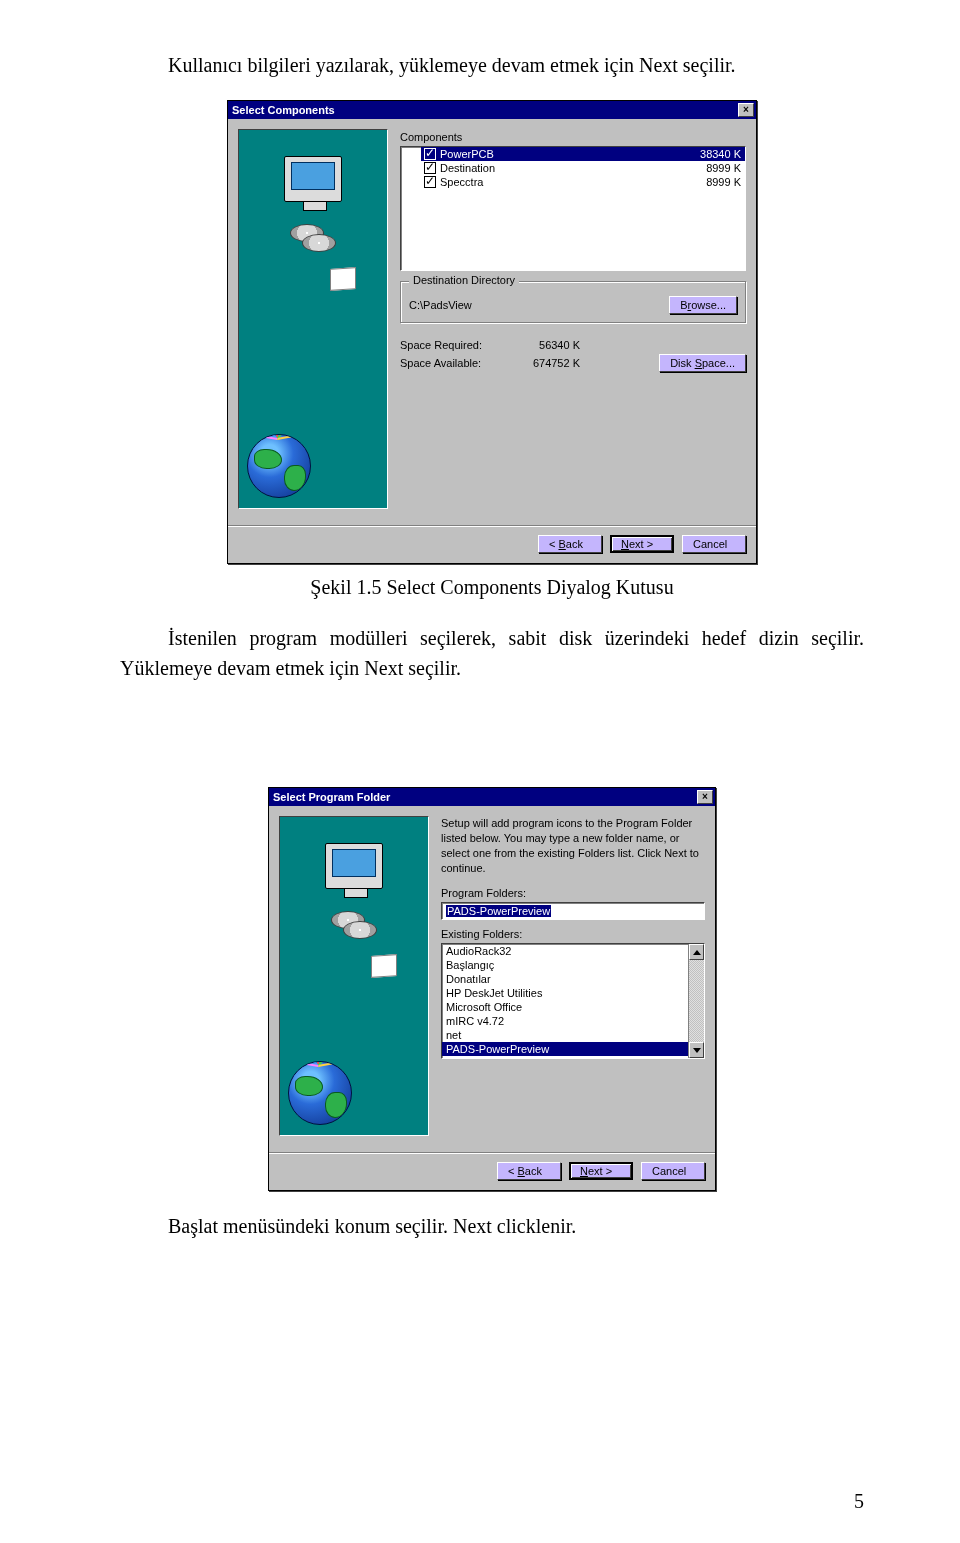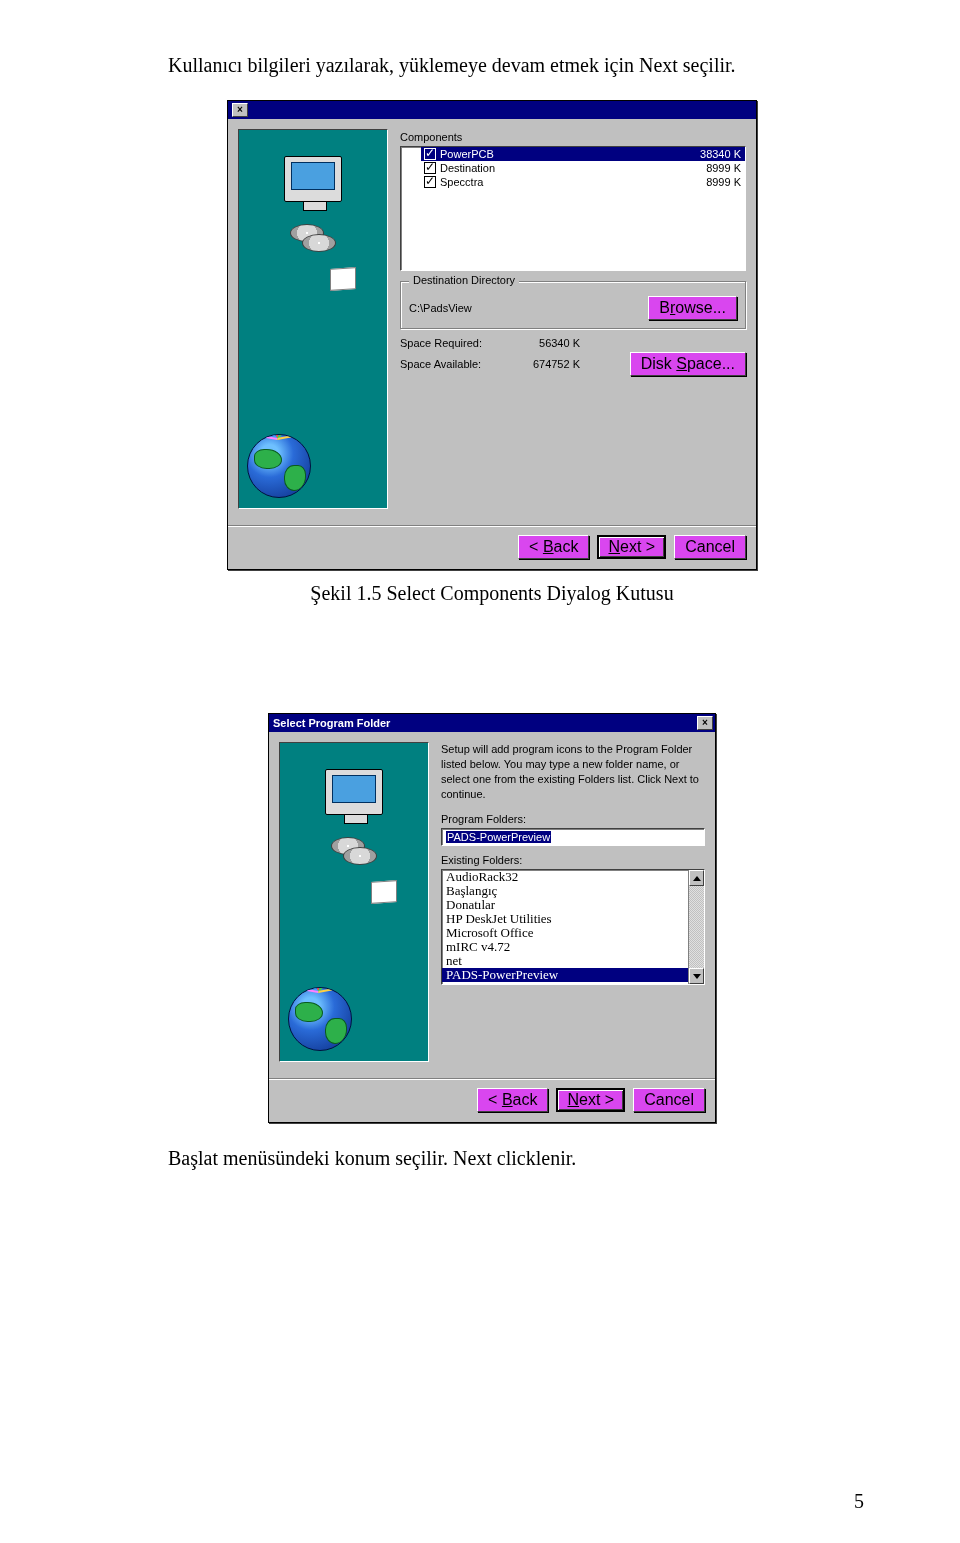--- a/index.html
+++ b/index.html
@@ -226,43 +226,43 @@
     top: -8px; left: 8px;
     background: #c0c0c0;
     padding: 0 4px;
   }
   .dest-row { display: flex; align-items: center; }
   .dest-row .path { flex: 1; }
 
   .btn {
     display: inline-block;
     padding: 2px 10px;
-    background: #d946ef;
+    background: #c4b5fd;
     border-top: 1px solid #fff;
     border-left: 1px solid #fff;
     border-right: 1px solid #404040;
     border-bottom: 1px solid #404040;
     box-shadow: 1px 1px 0 #000;
-    font-size: 16px;
+    font-size: 11px;
     min-width: 64px;
     cursor: default;
   }
   .btn.default {
     border: 2px solid #000;
     box-shadow: inset 1px 1px 0 #fff, inset -1px -1px 0 #404040;
     padding: 1px 9px;
   }
   .btn .u { text-decoration: underline; }
 
   .space-grid {
     display: grid;
     grid-template-columns: 110px 80px 1fr;
     row-gap: 3px;
     align-items: center;
-    margin-top: 8px;
+    margin-top: 16px;
   }
   .space-grid .val { text-align: right; padding-right: 10px; }
   .space-grid .btncell { text-align: right; }
 
   .hr {
     height: 2px;
     border-top: 1px solid #808080;
     border-bottom: 1px solid #fff;
     margin: 8px 0;
   }
@@ -288,23 +288,22 @@
     background: #000080; color: #fff; padding: 0 1px;
   }
   .scroll-list {
     position: relative;
     background: #fff;
     border-top: 1px solid #404040;
     border-left: 1px solid #404040;
     border-right: 1px solid #fff;
     border-bottom: 1px solid #fff;
     box-shadow: inset 1px 1px 0 #808080;
-    font-size: 13px;
+    font-size: 11px;
     padding-right: 16px;
-    font-family: Liberation Serif, serif;
   }
   .scroll-list .item { padding: 0 4px; line-height: 14px; }
   .scroll-list .item.selected { background: #000080; color: #fff; }
   .scrollbar {
     position: absolute;
     right: 0; top: 0; bottom: 0;
     width: 16px;
     background: #c0c0c0;
     border-left: 1px solid #808080;
     display: flex; flex-direction: column;
@@ -338,20 +337,21 @@
 </head>
 <body>
 
 <div class="page">
 
   <p class="body-text indent">Kullanıcı bilgileri yazılarak, yüklemeye devam etmek için Next seçilir.</p>
 
   <div class="dialog-wrap d1">
     <div class="dialog">
       <div class="titlebar">
+        <span class="title-text">Select Components</span>
         <span class="close-btn">×</span>
       </div>
       <div class="dlg-body">
         <div class="left-col">
           <div class="monitor-group">
             <div class="monitor"></div>
             <div class="discs">
               <div class="disc d1"></div>
                 <div class="disc d2"></div>
             </div>
@@ -411,20 +411,21 @@
       <div class="button-row">
         <span class="btn">&lt; <span class="u">B</span>ack</span>
         <span class="btn default"><span class="u">N</span>ext &gt;</span>
         <span class="btn">Cancel</span>
       </div>
     </div>
   </div>
 
   <p class="caption">Şekil 1.5  Select Components Diyalog Kutusu</p>
 
+  <p class="body-text justify indent">İstenilen program modülleri seçilerek, sabit disk üzerindeki hedef dizin seçilir. Yüklemeye devam etmek için Next seçilir.</p>
 
   <div style="height:70px"></div>
 
   <div class="dialog-wrap d2">
     <div class="dialog">
       <div class="titlebar">
         <span class="title-text">Select Program Folder</span>
         <span class="close-btn">×</span>
       </div>
       <div class="dlg-body">

